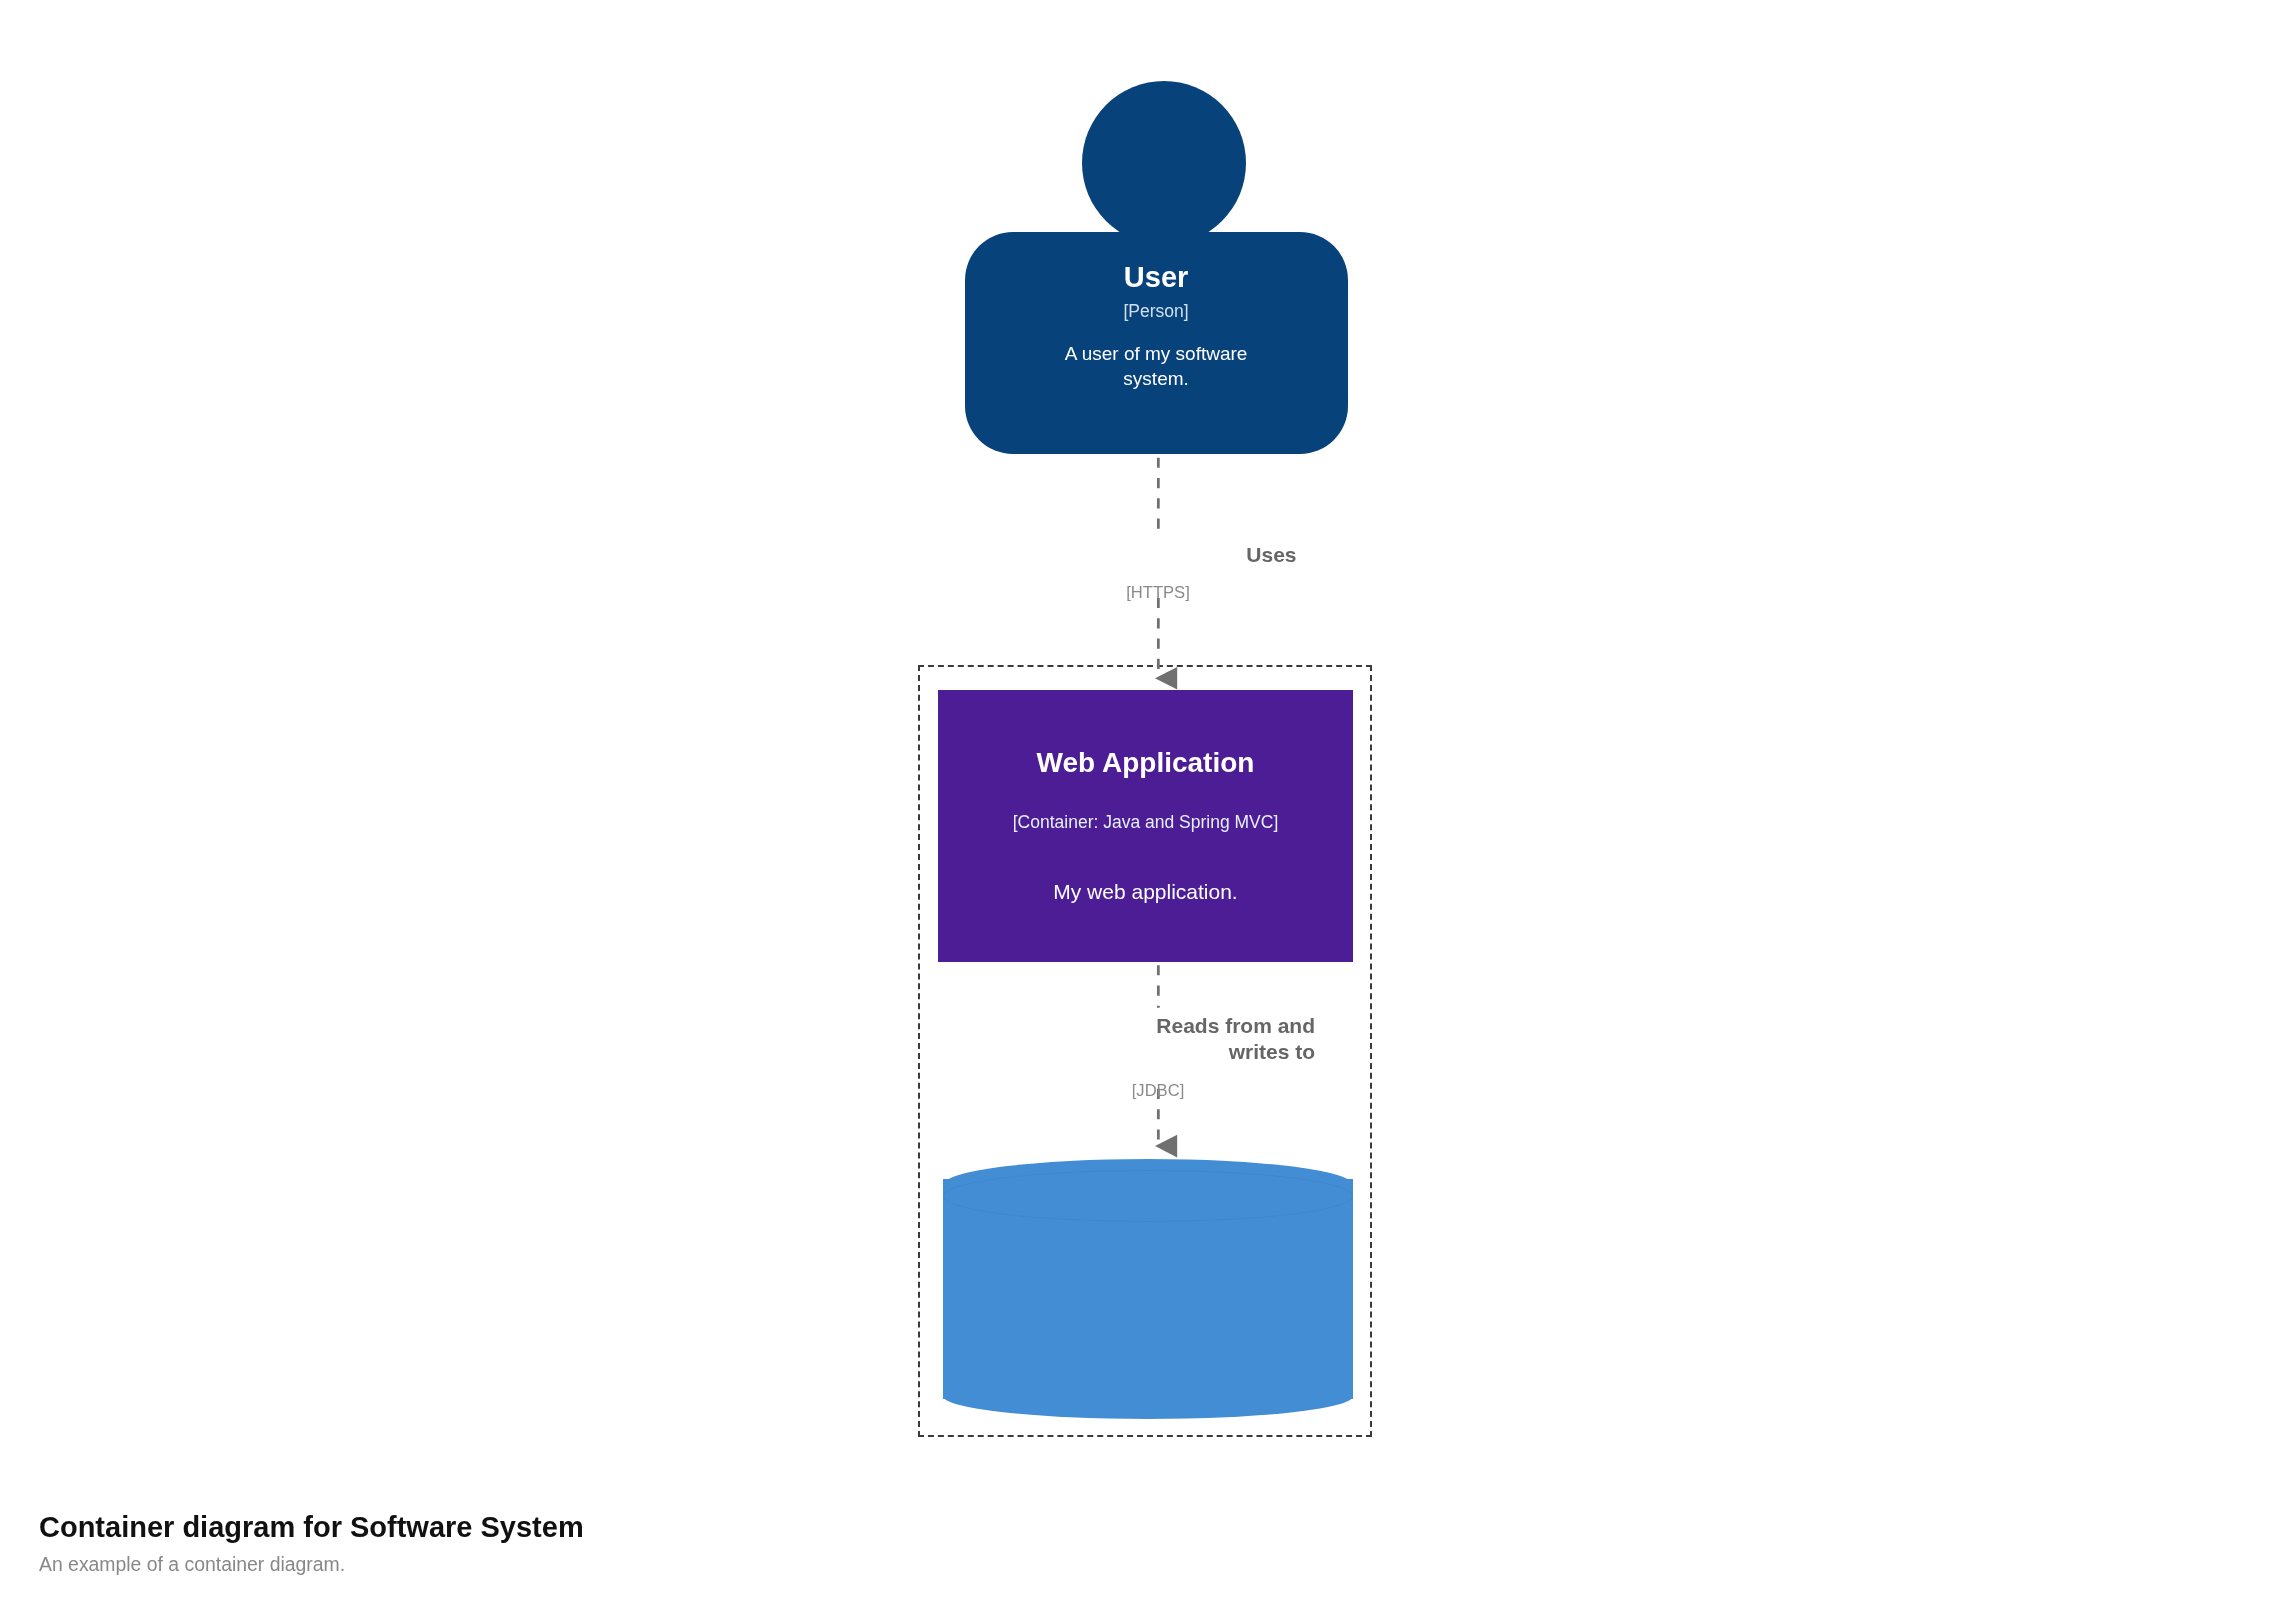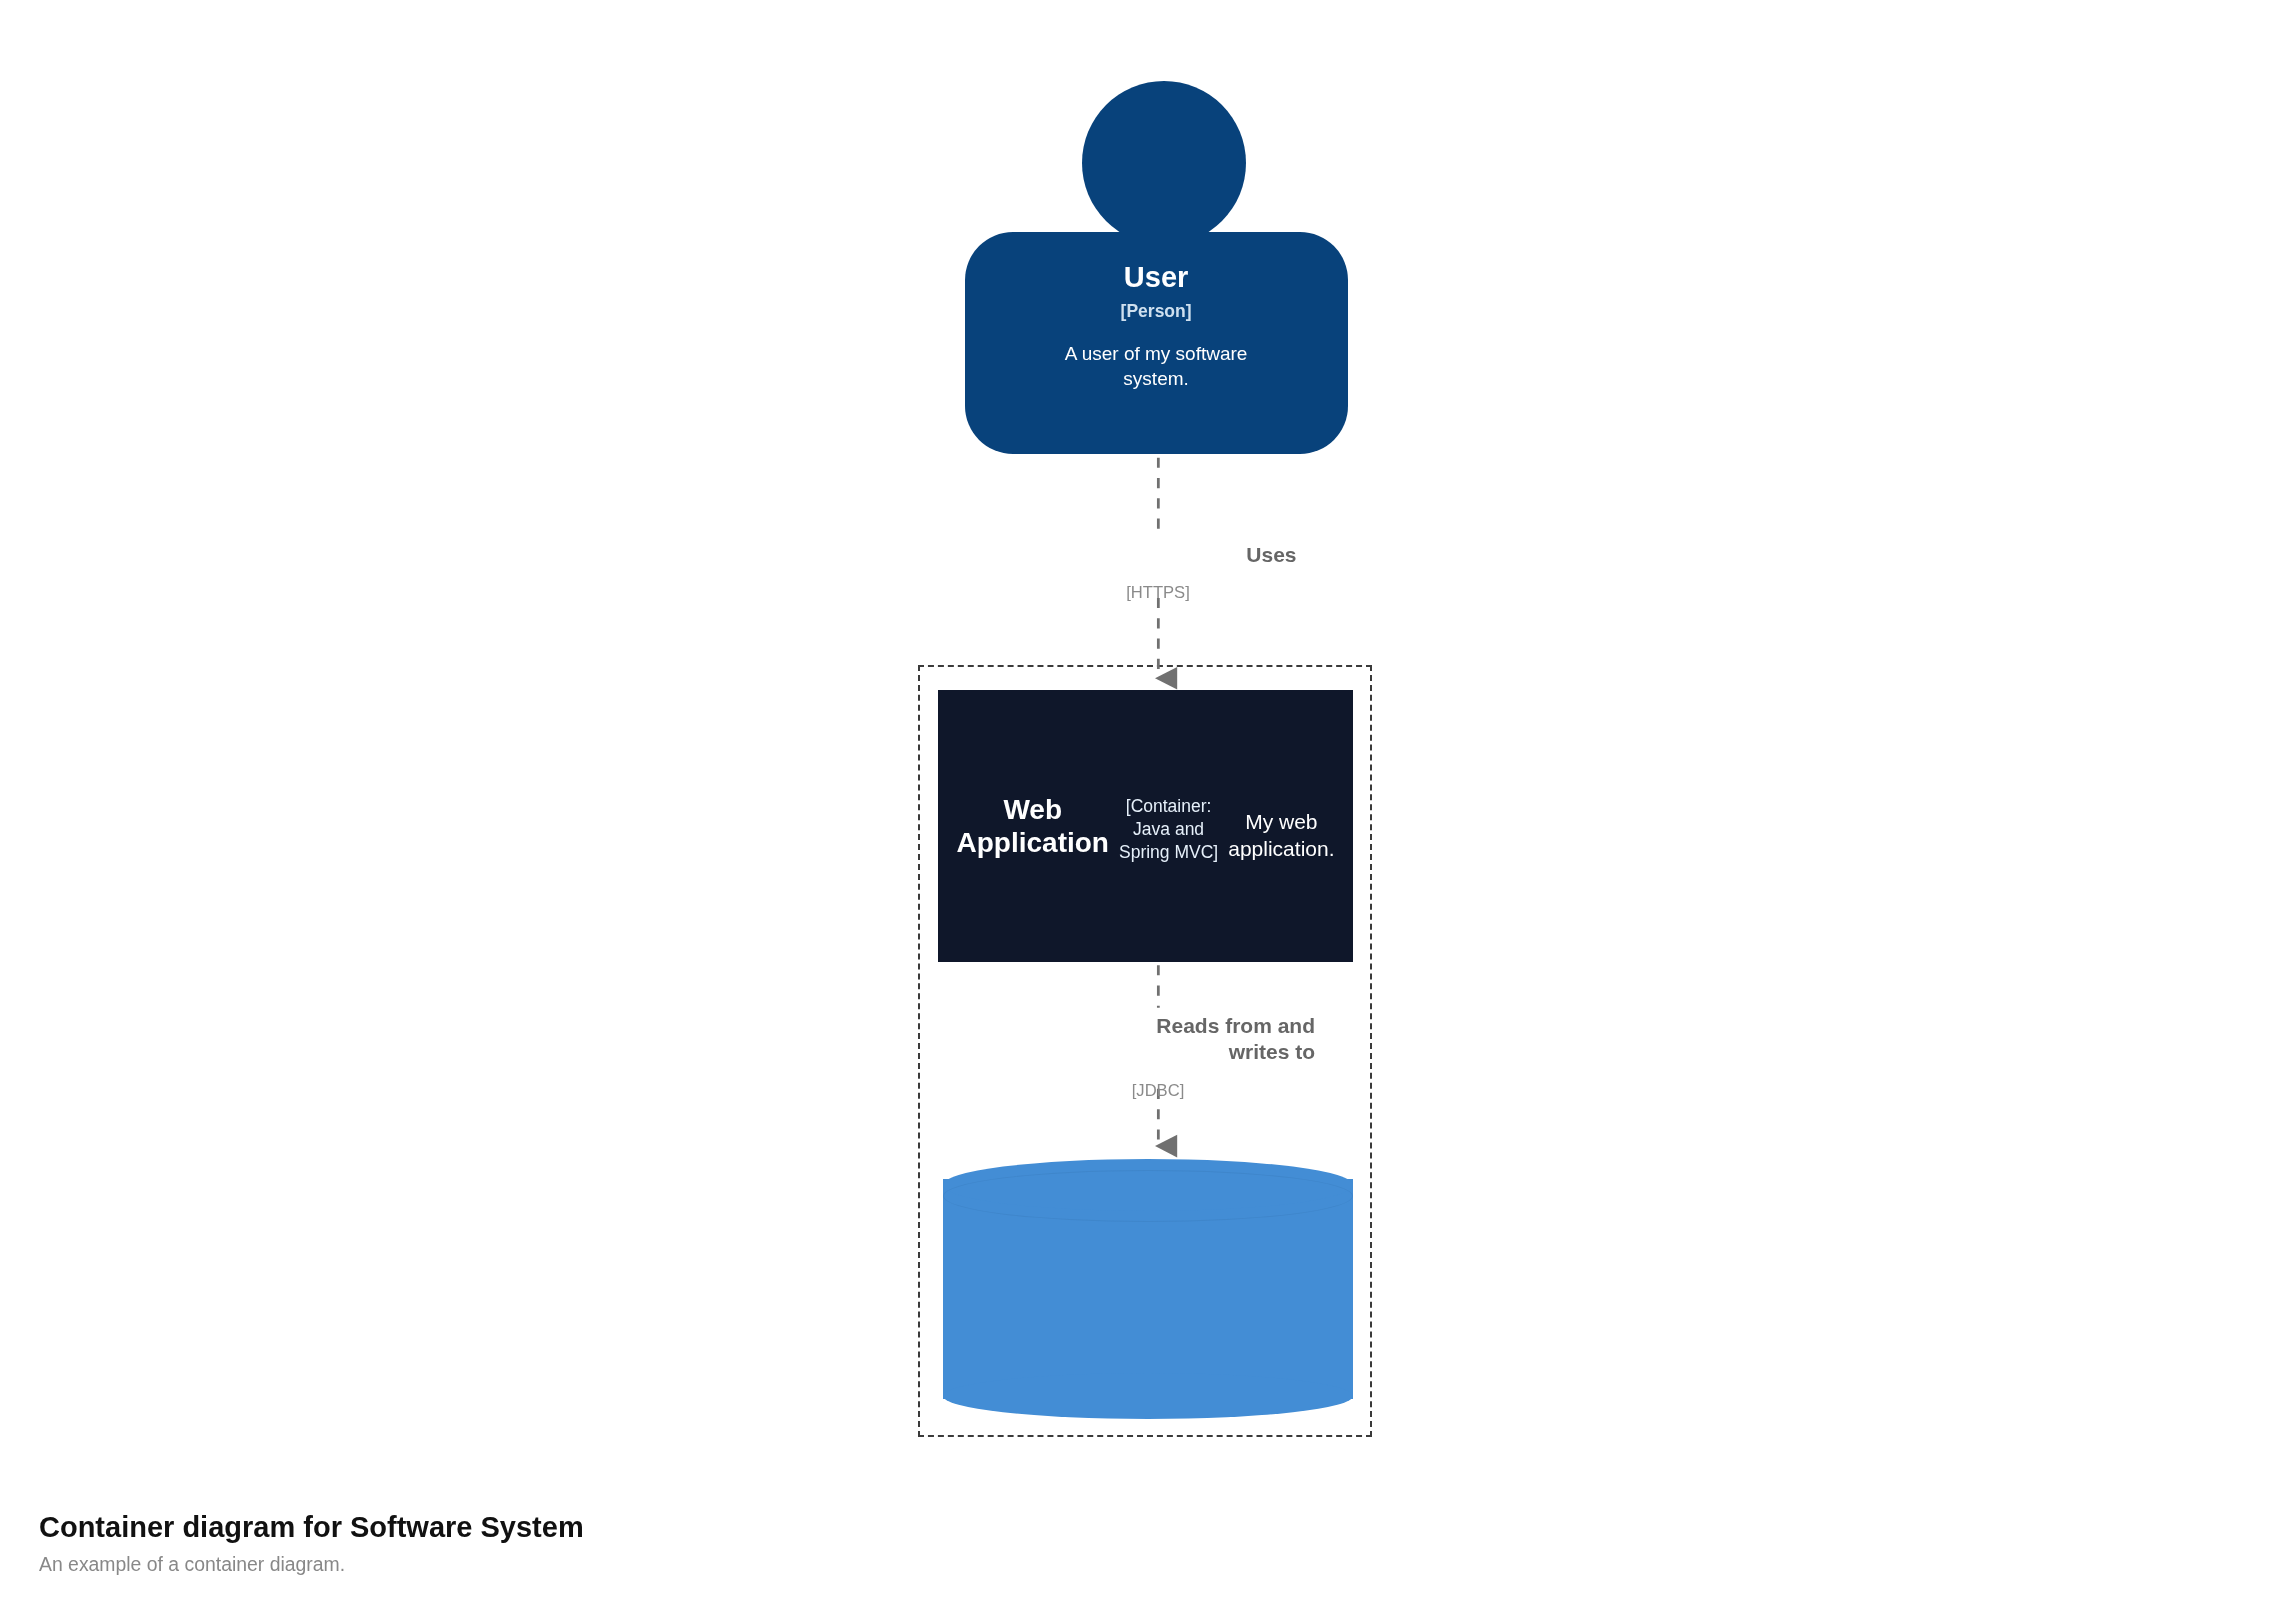--- a/index.html
+++ b/index.html
@@ -65,21 +65,21 @@
   .person-name {
     color: #ffffff;
     font-size: 29px;
     font-weight: bold;
     line-height: 1.18;
     text-align: center;
   }
   .person-type {
     color: #cfe0ef;
     font-size: 17.5px;
-    font-weight: bold;
+    font-weight: normal;
     line-height: 1.3;
     text-align: center;
     margin-top: 5.5px;
   }
   .person-desc {
     color: #ffffff;
     font-size: 19px;
     font-weight: normal;
     line-height: 1.28;
     text-align: center;
@@ -99,27 +99,28 @@
     background: transparent;
   }
 
   
   .container-box {
     position: absolute;
     left: 938px;
     top: 690px;
     width: 415px;
     height: 272px;
-    background: #0f172a;
+    background: #4c1d95;
     box-sizing: border-box;
     display: flex;
-    flex-direction: row;
+    flex-direction: column;
     align-items: center;
     justify-content: center;
     padding: 0 18.5px;
+    gap: 25px;
   }
   .container-name {
     color: #ffffff;
     font-size: 28px;
     font-weight: bold;
     line-height: 1.18;
     text-align: center;
   }
   .container-tech {
     color: #e6f0fa;

